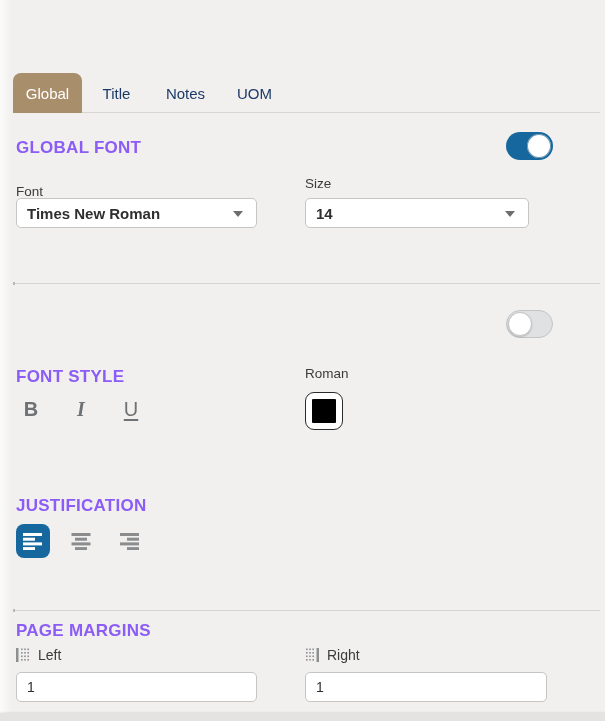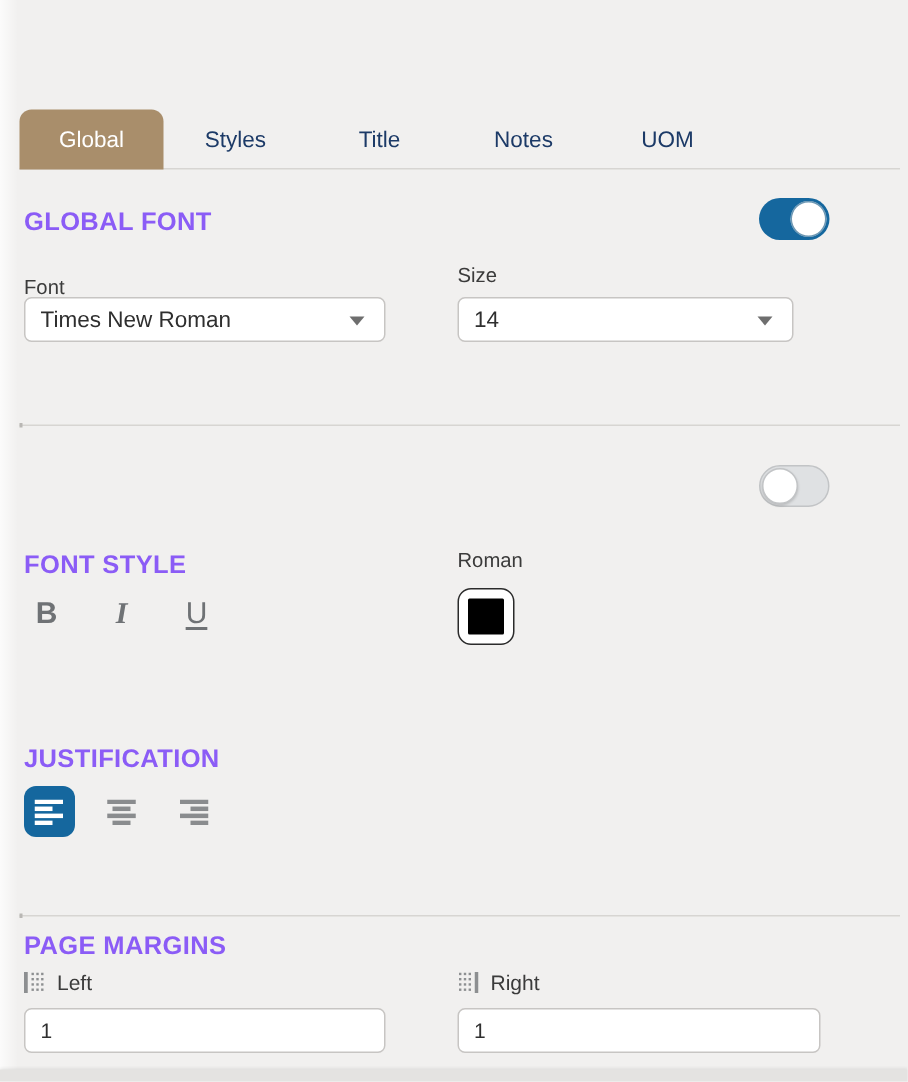--- a/index.html
+++ b/index.html
@@ -19,21 +19,21 @@
   .doc-title {
     position: absolute; left: 18px; top: 21px;
     font-size: 15px; font-weight: 500; color: #2c4161; letter-spacing: 0.3px;
   }
   
   .tabs {
     position: absolute; left: 13px; top: 73px; width: 587px; height: 40px;
     display: flex; border-bottom: 1px solid #d7d5d2;
   }
   .tab {
-    width: 96px; height: 40px; display: flex; align-items: center; justify-content: center;
+    width: 69px; height: 40px; display: flex; align-items: center; justify-content: center;
     font-size: 15px; font-weight: 500; color: #1c3a67; cursor: pointer;
   }
   .tab.active {
     background: #a98e6b; color: #ffffff; border-radius: 8px 8px 0 0;
   }
   
   .sec-head {
     position: absolute; font-size: 17px; font-weight: 700; color: #8b5cf6;
     letter-spacing: 0.25px;
   }
@@ -48,21 +48,21 @@
   }
   .toggle.on { background: #15679e; }
   .toggle.on .knob { right: 2px; box-shadow: 0 0 0 1px rgba(13,84,130,0.6) inset; }
   .toggle.off { background: #dfe1e3; border: 1px solid #c2c4c6; }
   .toggle.off .knob { left: 1px; top: 1px; border: 1px solid #c2c4c6; box-shadow: 0 1px 2px rgba(0,0,0,0.18); }
   
   .selectbox {
     position: absolute; height: 30px; background: #ffffff;
     border: 1px solid #c7c5c3; border-radius: 5px;
     display: flex; align-items: center; padding: 0 10px;
-    font-size: 15px; color: #2f2f2f; cursor: pointer;
+    font-size: 15px; color: #2f2f2f; cursor: pointer; font-weight: bold;
   }
   .selectbox .chevron {
     position: absolute; right: 13px; top: 12px;
     width: 0; height: 0;
     border-left: 5px solid transparent; border-right: 5px solid transparent;
     border-top: 6px solid #6e6e6e;
   }
   
   .divider { position: absolute; left: 13px; width: 587px; height: 1px; background: #d7d5d2; }
   .divider::before {
@@ -113,21 +113,20 @@
 </style>
 </head>
 <body>
 
 <div class="panel">
   <div class="left-sheen"></div>
 
 
   <div class="tabs">
     <div class="tab active">Global</div>
-    <div class="tab">Styles</div>
     <div class="tab">Title</div>
     <div class="tab">Notes</div>
     <div class="tab">UOM</div>
   </div>
 
   <div class="sec-head" style="left:16px; top:138px;">GLOBAL FONT</div>
   <div class="toggle on" style="left:506px; top:132px;">
     <div class="knob"></div>
   </div>
 

